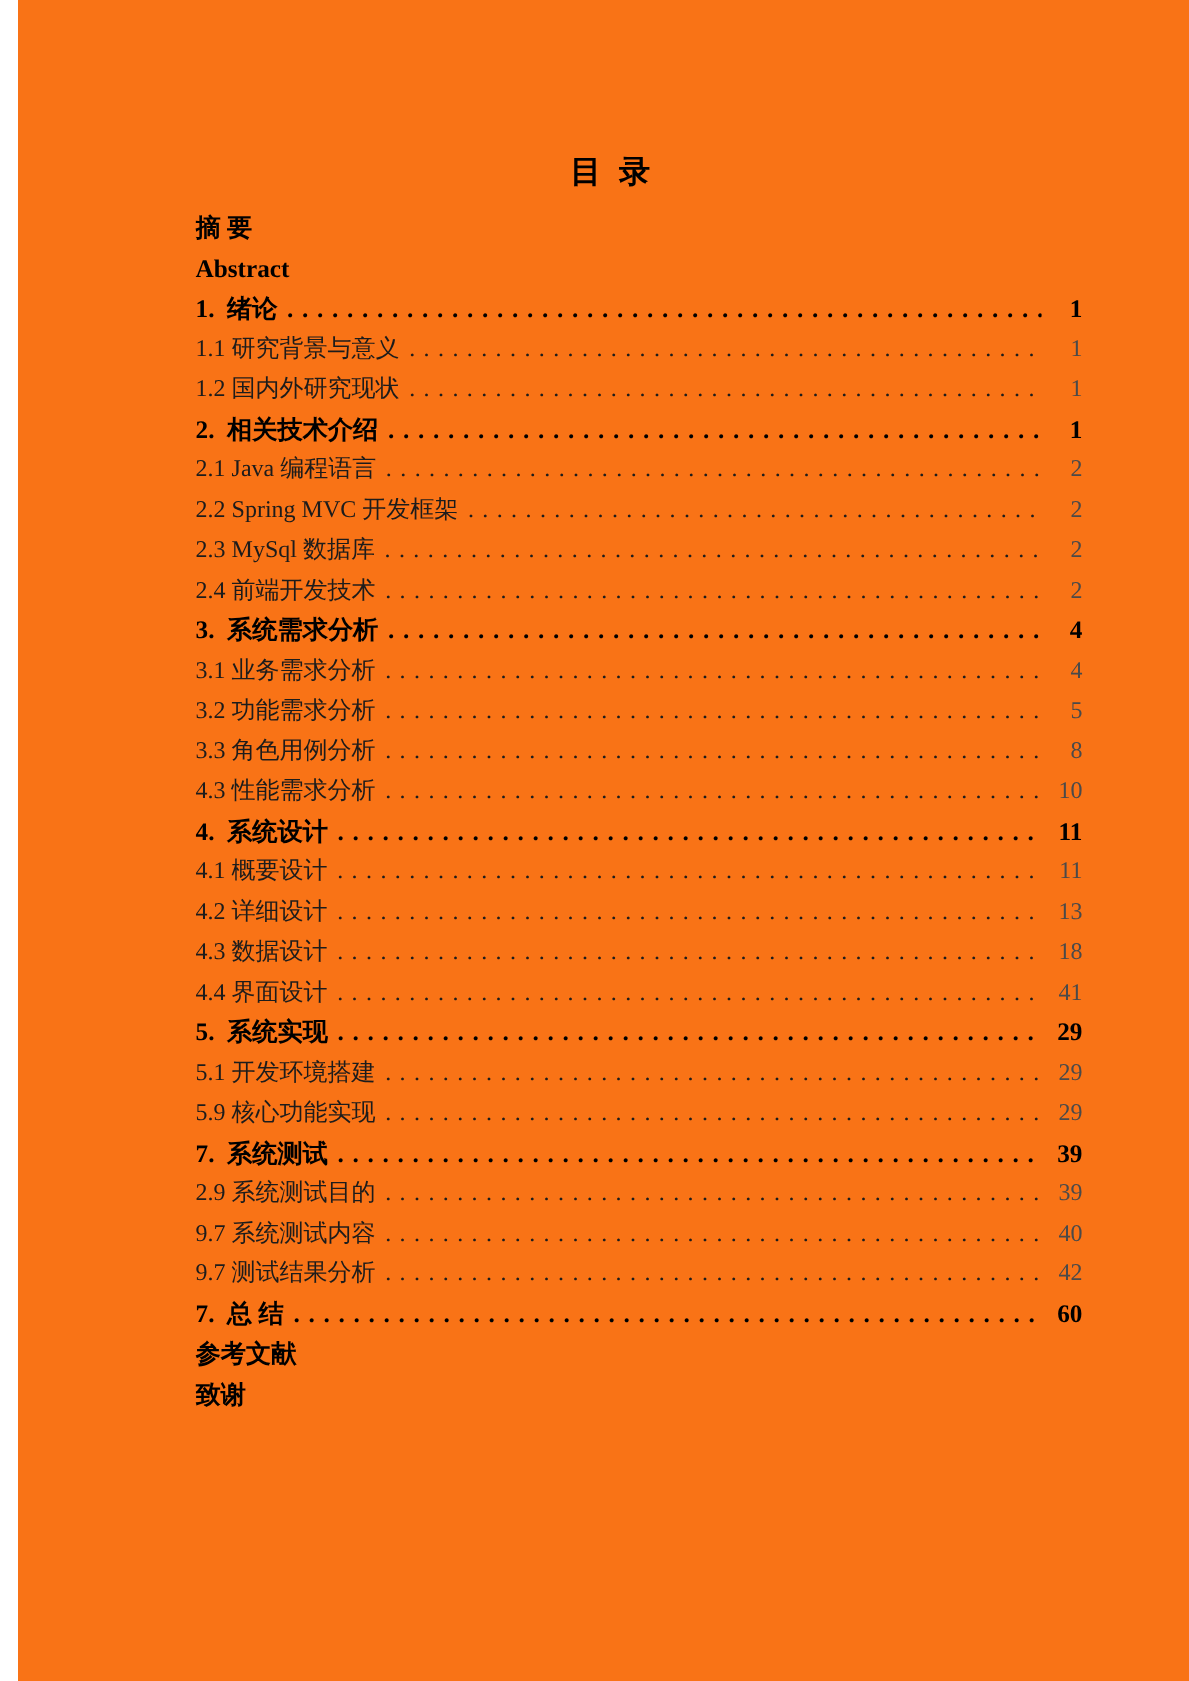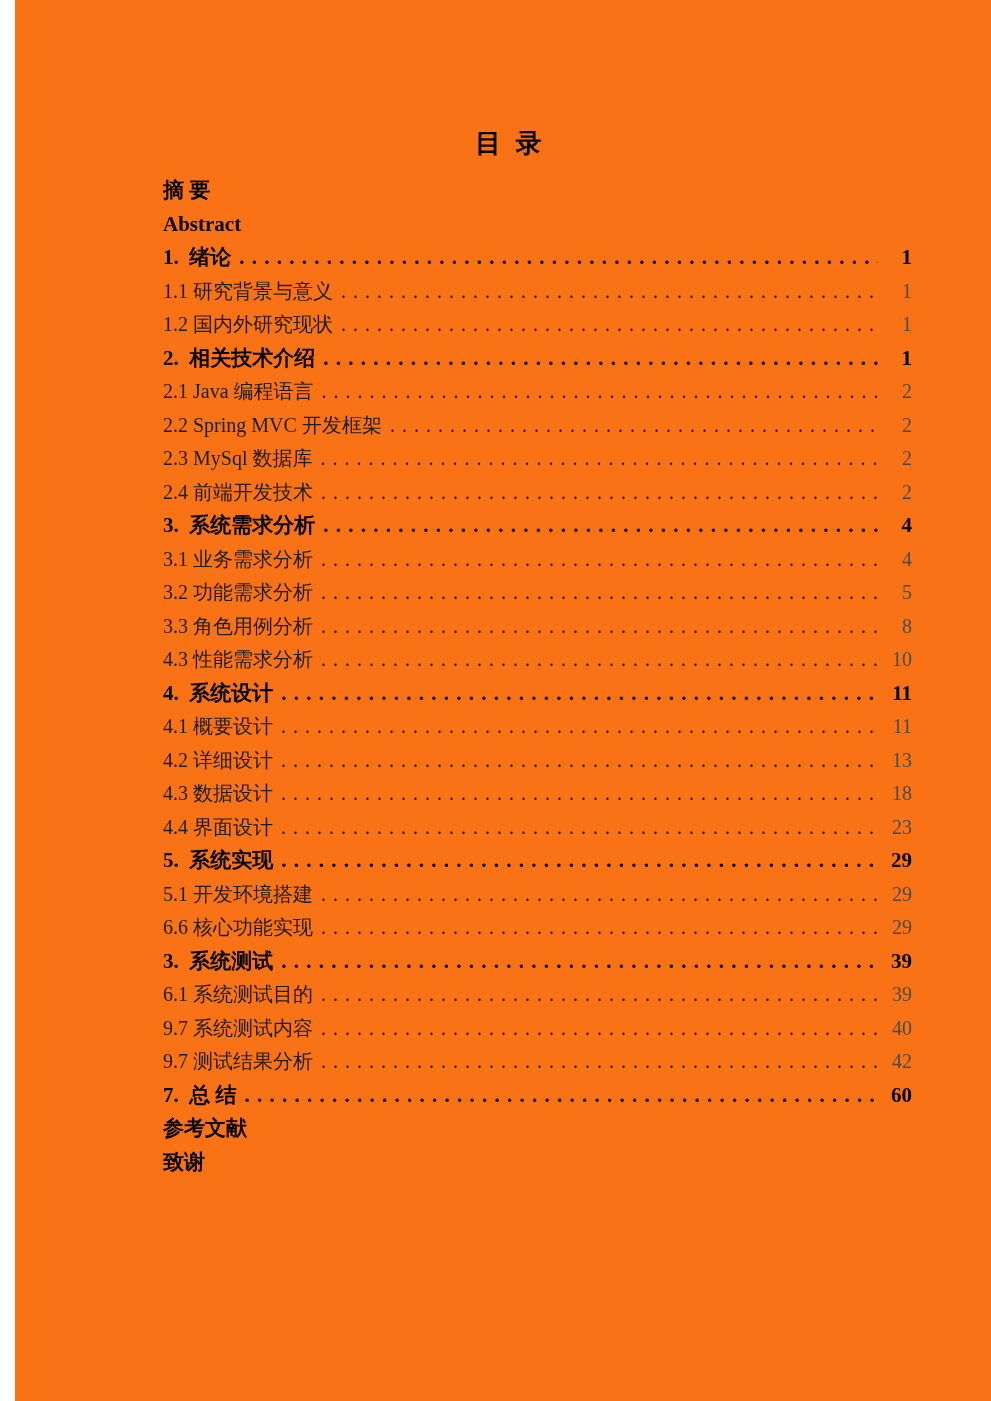--- a/index.html
+++ b/index.html
@@ -25,21 +25,21 @@
     text-align: center;
     font-size: 26px;
     font-weight: bold;
     letter-spacing: 4px;
     white-space: pre;
   }
   .toc {
     position: absolute;
     top: 174px;
     left: 148px;
-    right: 94px;
+    right: 104px;
   }
   .toc-row {
     display: flex;
     align-items: baseline;
     height: 33.5px;
     line-height: 33.5px;
     font-size: 20px;
     overflow: hidden;
   }
   .toc-row.chapter {
@@ -171,44 +171,44 @@
     <span class="toc-page">13</span>
   </div>
       <div class="toc-row section">
     <span class="toc-label">4.3 数据设计</span>
     <span class="toc-leader"></span>
     <span class="toc-page">18</span>
   </div>
       <div class="toc-row section">
     <span class="toc-label">4.4 界面设计</span>
     <span class="toc-leader"></span>
-    <span class="toc-page">23</span>
+    <span class="toc-page">41</span>
   </div>
       <div class="toc-row chapter">
     <span class="toc-label">5.  系统实现</span>
     <span class="toc-leader"></span>
     <span class="toc-page">29</span>
   </div>
       <div class="toc-row section">
     <span class="toc-label">5.1 开发环境搭建</span>
     <span class="toc-leader"></span>
     <span class="toc-page">29</span>
   </div>
       <div class="toc-row section">
-    <span class="toc-label">6.6 核心功能实现</span>
+    <span class="toc-label">5.9 核心功能实现</span>
     <span class="toc-leader"></span>
     <span class="toc-page">29</span>
   </div>
       <div class="toc-row chapter">
-    <span class="toc-label">3.  系统测试</span>
+    <span class="toc-label">7.  系统测试</span>
     <span class="toc-leader"></span>
     <span class="toc-page">39</span>
   </div>
       <div class="toc-row section">
-    <span class="toc-label">6.1 系统测试目的</span>
+    <span class="toc-label">2.9 系统测试目的</span>
     <span class="toc-leader"></span>
     <span class="toc-page">39</span>
   </div>
       <div class="toc-row section">
     <span class="toc-label">9.7 系统测试内容</span>
     <span class="toc-leader"></span>
     <span class="toc-page">40</span>
   </div>
       <div class="toc-row section">
     <span class="toc-label">9.7 测试结果分析</span>

